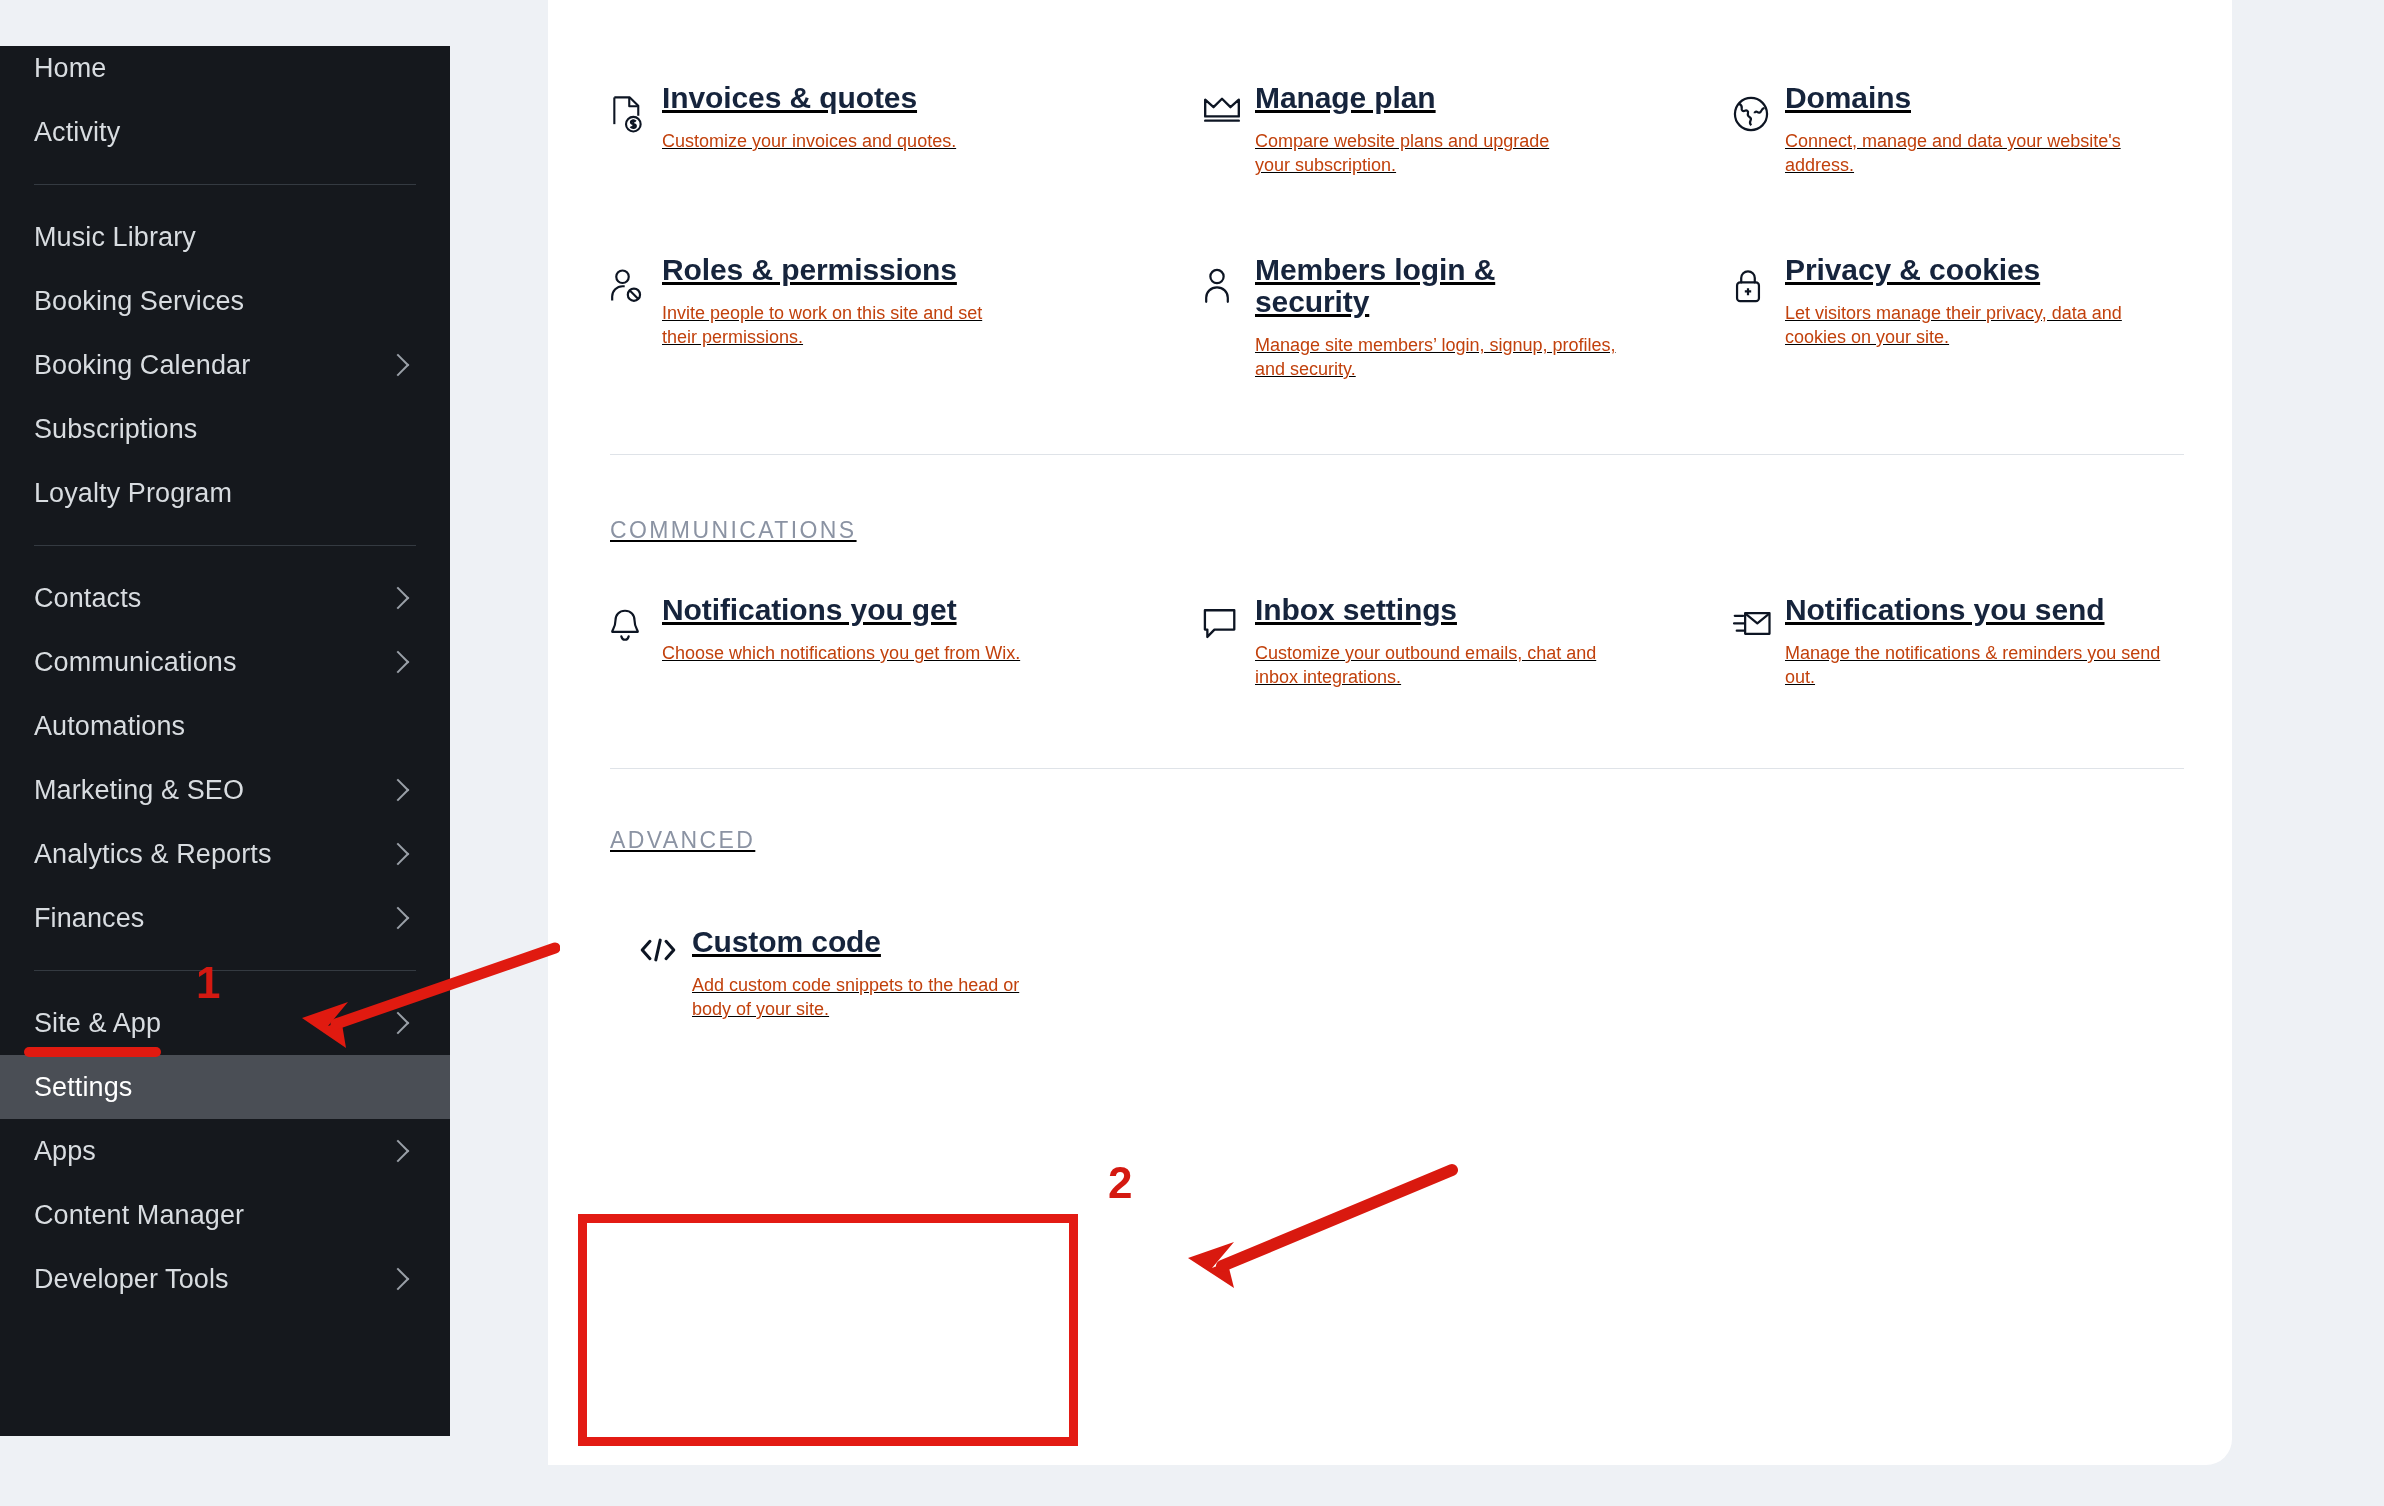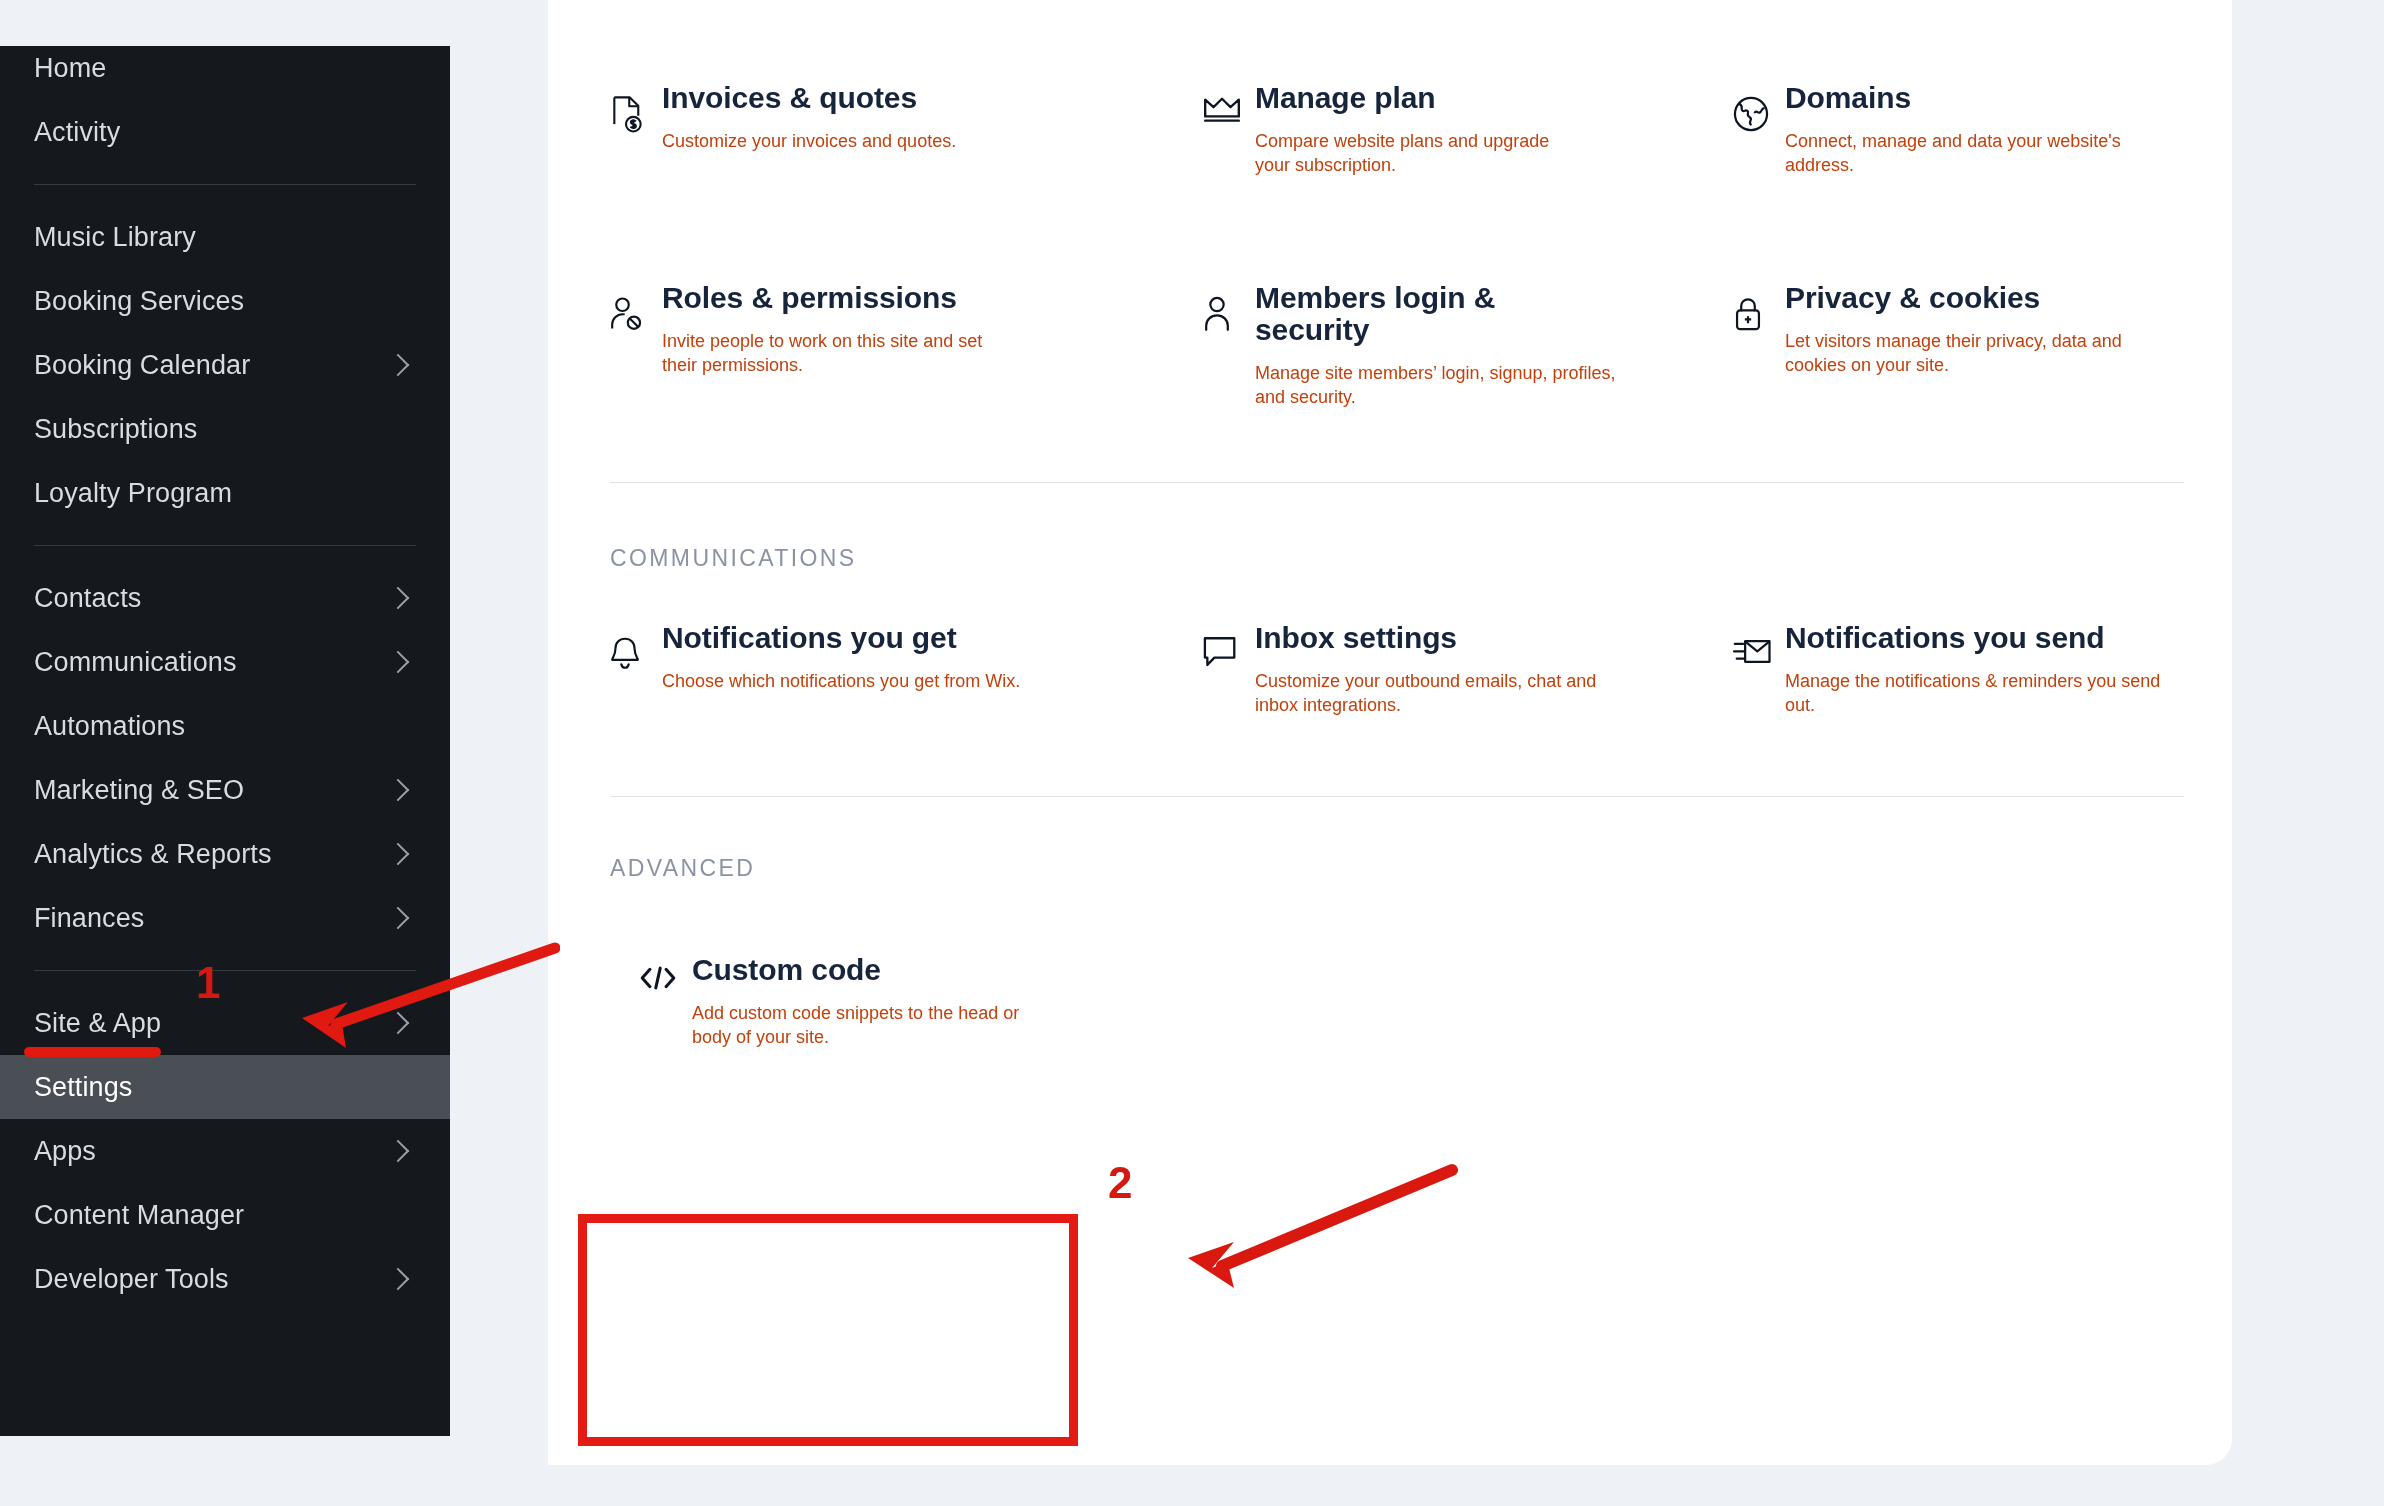--- a/index.html
+++ b/index.html
@@ -55,20 +55,21 @@
 
   
   #panel {
     position: absolute;
     left: 548px; top: 0;
     width: 1684px; height: 1465px;
     background: #ffffff;
     border-bottom-right-radius: 26px;
     border-bottom-left-radius: 0;
     overflow: hidden;
+    text-decoration: underline;
   }
   #panel-inner {
     position: relative;
     padding: 0 0 0 62px;
   }
 
   .grid {
     display: grid;
     grid-template-columns: 593px 530px 1fr;
     column-gap: 0px;
@@ -110,21 +111,21 @@
   }
   .section-label {
     font-size: 23px;
     letter-spacing: 2.4px;
     color: #8b93a3;
     font-weight: normal;
   }
 
   
   .row-1 { margin-top: 82px; }
-  .row-2 { margin-top: 104px; }
+  .row-2 { margin-top: 76px; }
   .hr-1  { margin-top: 72px; }
   .lbl-1 { margin-top: 62px; }
   .row-3 { margin-top: 50px; }
   .hr-2  { margin-top: 78px; }
   .lbl-2 { margin-top: 58px; }
   .row-4 { margin-top: 54px; }
 
   
   .hl-box {
     position: absolute;

